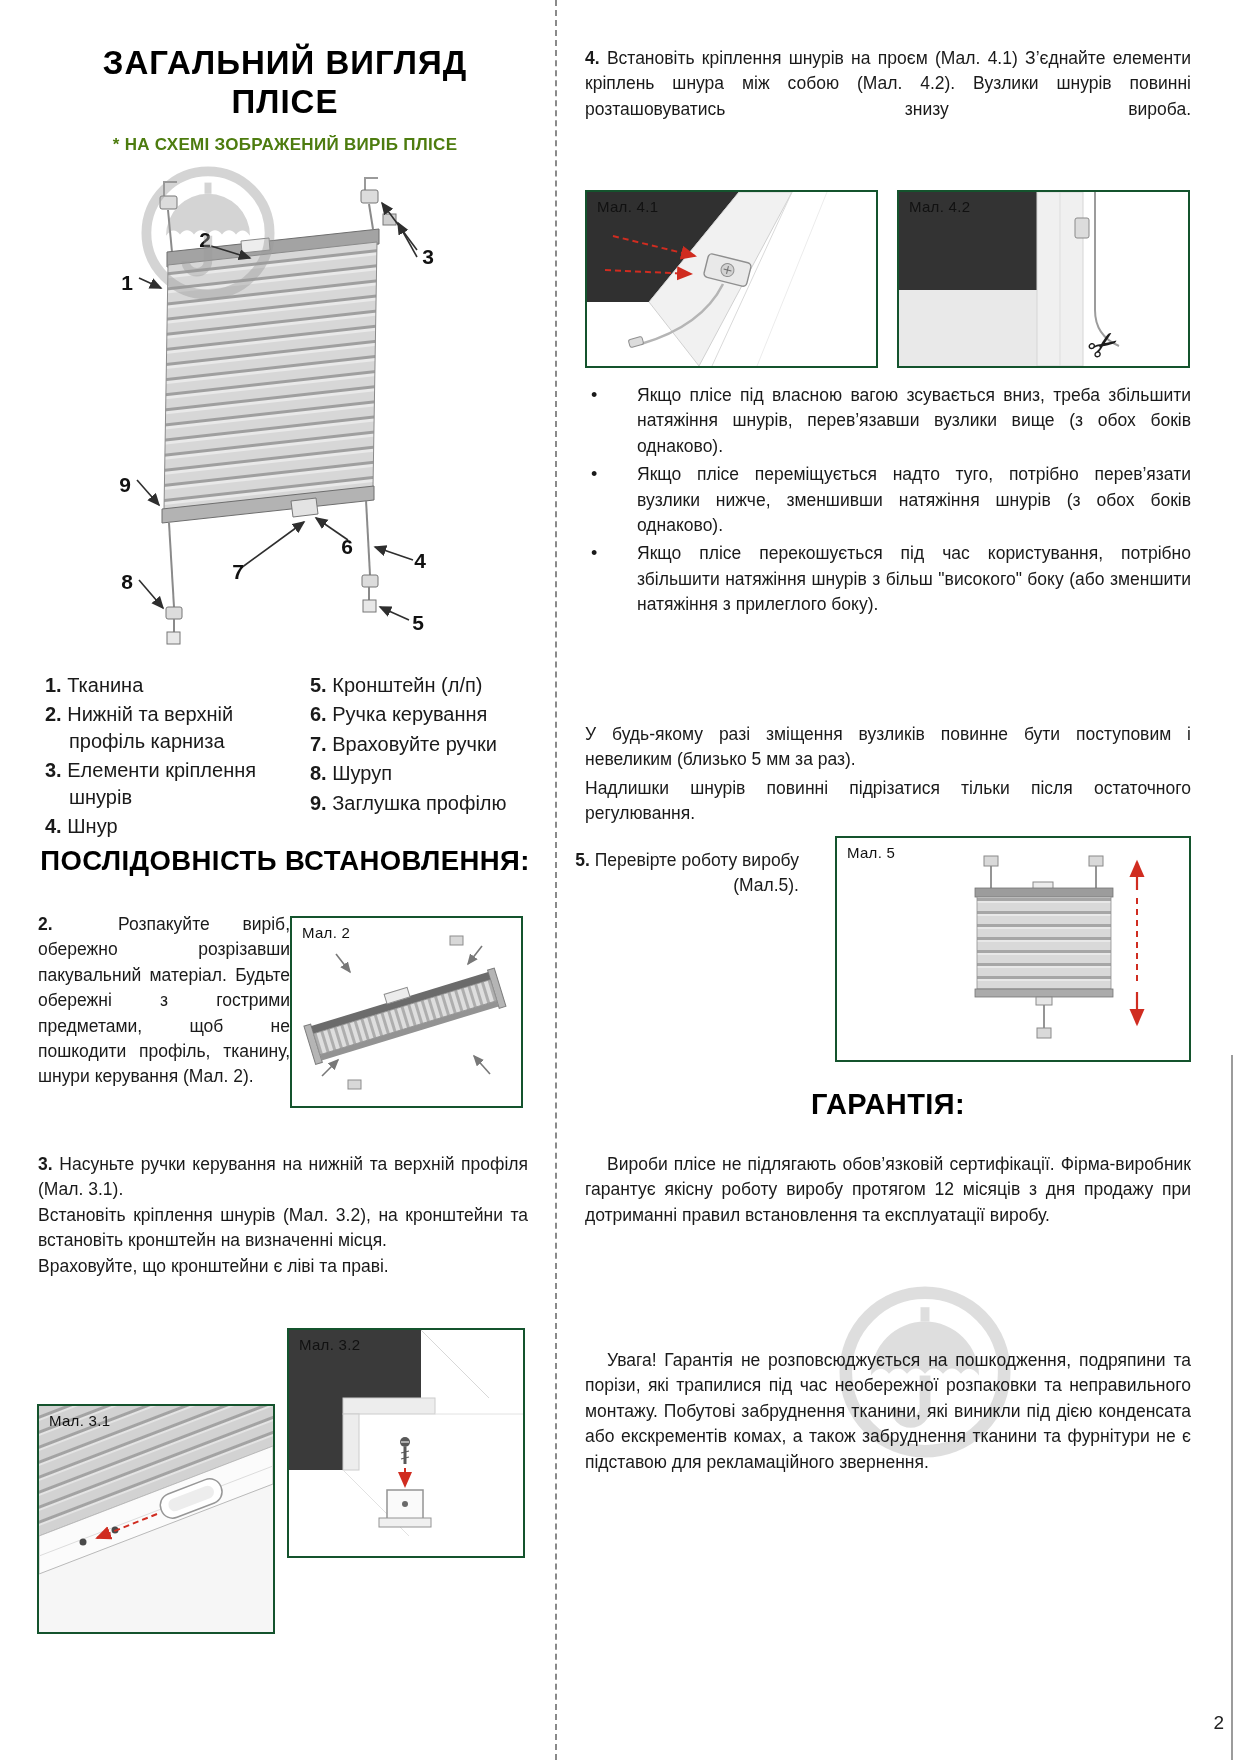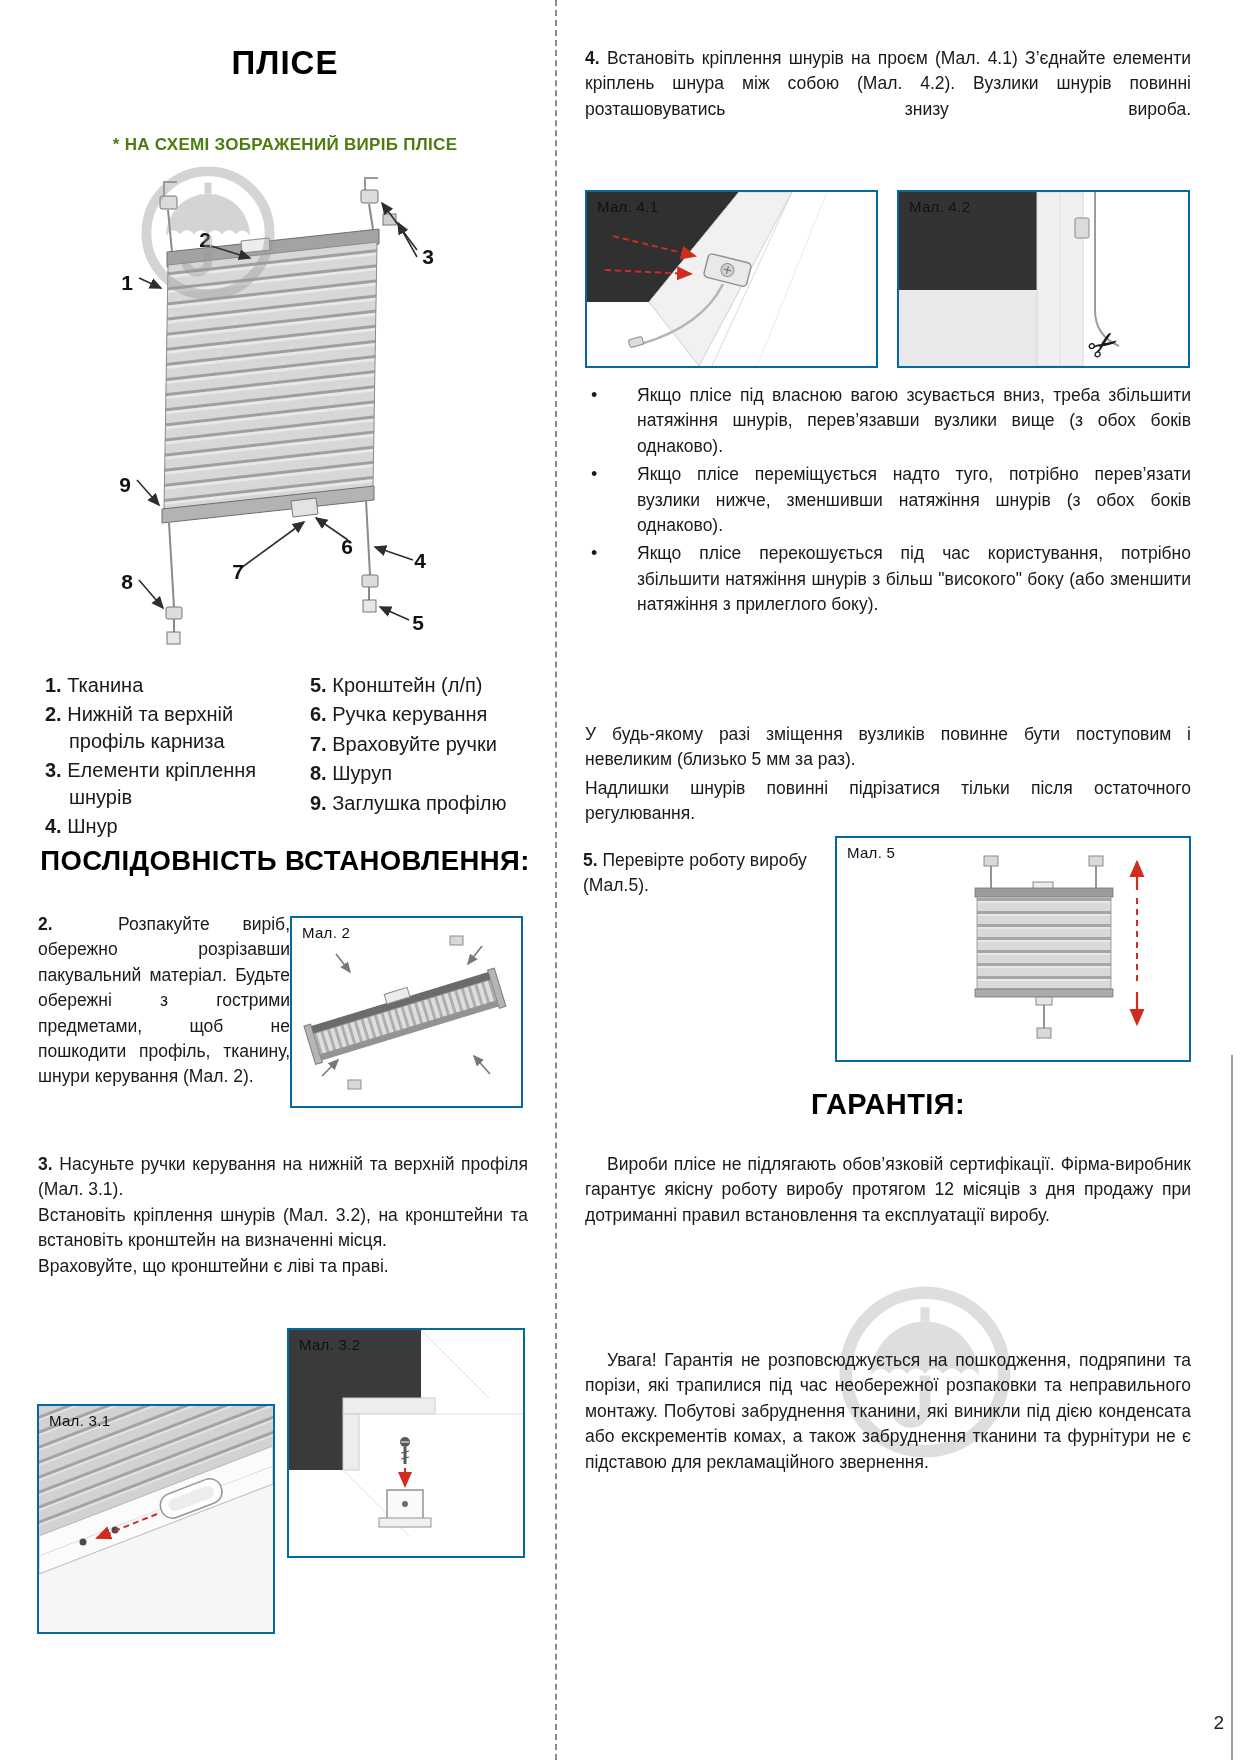--- a/index.html
+++ b/index.html
@@ -8,21 +8,21 @@
   .abs{position:absolute;}
   p{margin:0;}
   .txt{font-size:17.5px;line-height:1.45;text-align:justify;color:#1a1a1a;}
   .txt b{font-weight:bold;}
   .center{text-align:center;}
   .doc-title{font-size:33px;font-weight:bold;letter-spacing:1px;line-height:1.18;color:#000;}
   .doc-subtitle{font-size:17px;font-weight:bold;line-height:1.45;letter-spacing:.3px;color:#4d7c0f;}
   .section-title{font-size:27.5px;font-weight:bold;letter-spacing:.4px;color:#000;}
   .legend-item{font-size:20px;line-height:1.32;padding-left:24px;text-indent:-24px;margin-bottom:3px;}
   .legend-item b{font-weight:bold;}
-  .figure{position:absolute;border:2px solid #0369a1;background:#fff;box-sizing:border-box;}
+  .figure{position:absolute;border:2px solid #14532d;background:#fff;box-sizing:border-box;}
   .figure svg{position:absolute;left:0;top:0;}
   .figcap{position:absolute;top:6px;left:10px;font-size:15px;color:#111;z-index:3;letter-spacing:.3px;}
   .bullet-item{position:relative;padding-left:52px;margin-bottom:3px;}
   .bullet-item .dot{position:absolute;left:6px;top:-1px;font-size:18px;}
   .divider{position:absolute;left:555px;top:0;height:1760px;width:0;border-left:2px dashed #8a8a8a;}
   .edge-line{position:absolute;left:1231px;top:1055px;width:2px;height:705px;background:#9c9c9c;}
   .page-num{position:absolute;left:1192px;top:1712px;width:32px;text-align:right;font-size:19px;color:#222;}
   .justify-last{text-align-last:justify;}
   .indent{text-indent:22px;}
   .dg-num{font-family:"Liberation Sans",sans-serif;font-size:21px;font-weight:bold;fill:#111;text-anchor:middle;}
@@ -30,20 +30,21 @@
 </style>
 </head>
 <body>
 
 <div class="page">
 
   <div class="divider"></div>
   <div class="edge-line"></div>
 
   <div class="abs doc-title center" style="left:40px;top:44px;width:490px">
+    <div>ЗАГАЛЬНИЙ ВИГЛЯД</div>
     <div>ПЛІСЕ</div>
   </div>
 
   <div class="abs doc-subtitle center" style="left:40px;top:133px;width:490px">
     <div>* НА СХЕМІ ЗОБРАЖЕНИЙ ВИРІБ ПЛІСЕ</div>
   </div>
 
   <svg class="abs" style="left:55px;top:170px" width="450" height="500" viewBox="0 0 450 500">
     <defs>
       <pattern id="pp-main" width="24" height="15" patternUnits="userSpaceOnUse" patternTransform="rotate(-6.3)">
@@ -285,21 +286,21 @@
     </div>
     <div class="bullet-item txt">
       <span class="dot">•</span>
       <span>Якщо плісе перекошується під час користування, потрібно збільшити натяжіння шнурів з більш "високого" боку (або зменшити натяжіння з прилеглого боку).</span>
     </div>
   </div>
 
   <p class="abs txt" style="left:585px;top:722px;width:606px">У будь-якому разі зміщення вузликів повинне бути поступовим і невеликим (близько 5 мм за раз).</p>
   <p class="abs txt" style="left:585px;top:776px;width:606px">Надлишки шнурів повинні підрізатися тільки після остаточного регулювання.</p>
 
-  <p class="abs txt" style="left:583px;top:848px;width:230px;text-align:left"><b>5.</b> <span>Перевірте роботу виробу (Мал.5).</span></p>
+  <p class="abs txt" style="left:569px;top:848px;width:230px;text-align:right"><b>5.</b> <span>Перевірте роботу виробу (Мал.5).</span></p>
 
   <div class="figure" style="left:835px;top:836px;width:356px;height:226px">
     <span class="figcap">Мал. 5</span>
     <svg width="352" height="222" viewBox="0 0 352 222">
       <defs>
         <pattern id="pp-f5" width="20" height="13" patternUnits="userSpaceOnUse">
           <rect width="20" height="13" fill="#d9d9d9"></rect>
           <rect y="8" width="20" height="3" fill="#a6a6a6"></rect>
           <rect y="11" width="20" height="2" fill="#e8e8e8"></rect>
         </pattern>

